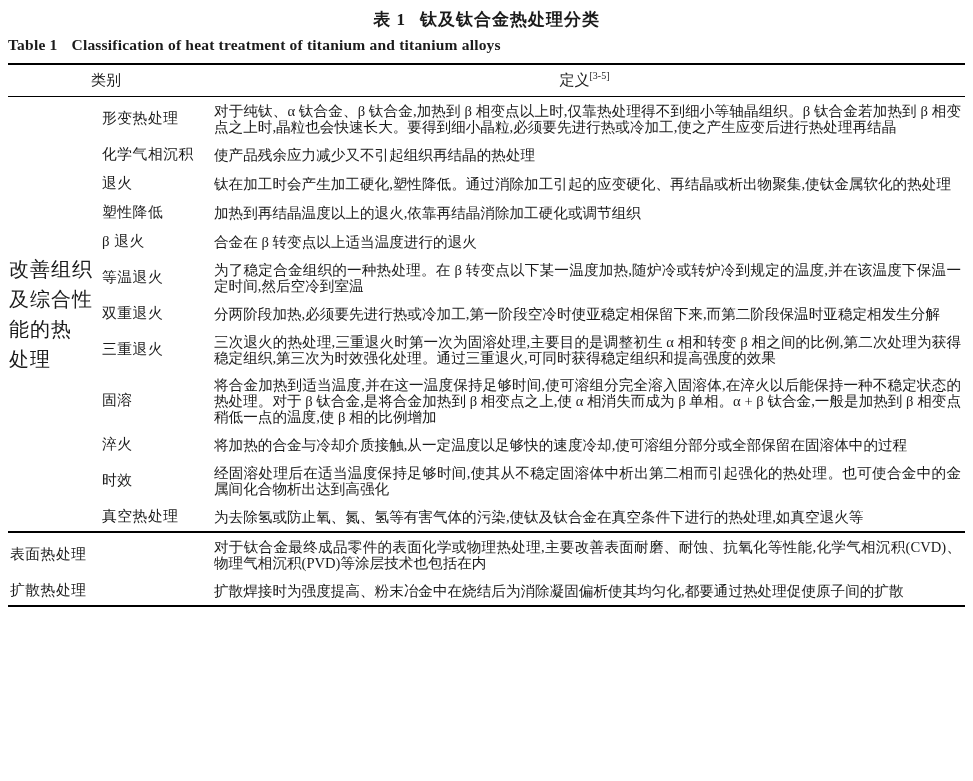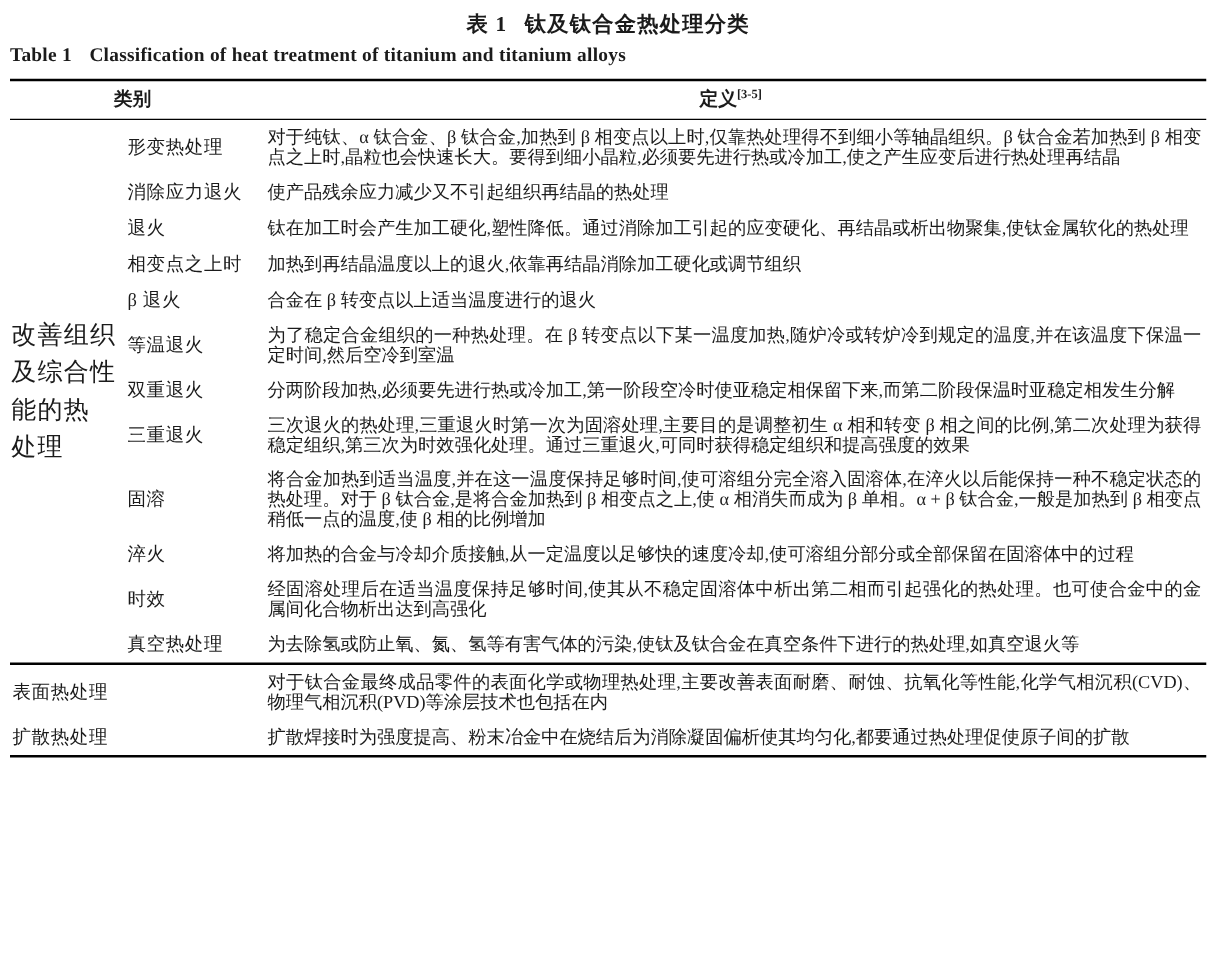--- a/index.html
+++ b/index.html
@@ -27,21 +27,21 @@
     width: 957px;
     border-collapse: collapse;
     table-layout: fixed;
     border-top: 2.5px solid #000;
     border-bottom: 2.5px solid #000;
   }
   col.c-group { width: 92px; }
   col.c-name  { width: 104px; }
 
   tr.head-row th {
-    font-weight: bold;
+    font-weight: normal;
     font-size: 15px;
     padding: 5px 0 6px 0;
     border-bottom: 1.5px solid #000;
     text-align: center;
   }
   tr.head-row sup { font-size: 10px; vertical-align: super; letter-spacing: 0; }
 
   td.group-cell {
     text-align: left;
     vertical-align: middle;
@@ -94,29 +94,29 @@
     <tbody>
       <tr>
         <td class="group-cell" rowspan="12">改善组织
 及综合性
 能的热
 处理</td>
         <td class="name-cell">形变热处理</td>
         <td class="def-cell">对于纯钛、α 钛合金、β 钛合金,加热到 β 相变点以上时,仅靠热处理得不到细小等轴晶组织。β 钛合金若加热到 β 相变点之上时,晶粒也会快速长大。要得到细小晶粒,必须要先进行热或冷加工,使之产生应变后进行热处理再结晶</td>
       </tr>
       <tr>
-        <td class="name-cell">消除应力退火</td>
+        <td class="name-cell">化学气相沉积</td>
         <td class="def-cell">使产品残余应力减少又不引起组织再结晶的热处理</td>
       </tr>
       <tr>
         <td class="name-cell">退火</td>
         <td class="def-cell">钛在加工时会产生加工硬化,塑性降低。通过消除加工引起的应变硬化、再结晶或析出物聚集,使钛金属软化的热处理</td>
       </tr>
       <tr>
-        <td class="name-cell">相变点之上时</td>
+        <td class="name-cell">塑性降低</td>
         <td class="def-cell">加热到再结晶温度以上的退火,依靠再结晶消除加工硬化或调节组织</td>
       </tr>
       <tr>
         <td class="name-cell">β 退火</td>
         <td class="def-cell">合金在 β 转变点以上适当温度进行的退火</td>
       </tr>
       <tr>
         <td class="name-cell">等温退火</td>
         <td class="def-cell">为了稳定合金组织的一种热处理。在 β 转变点以下某一温度加热,随炉冷或转炉冷到规定的温度,并在该温度下保温一定时间,然后空冷到室温</td>
       </tr>

